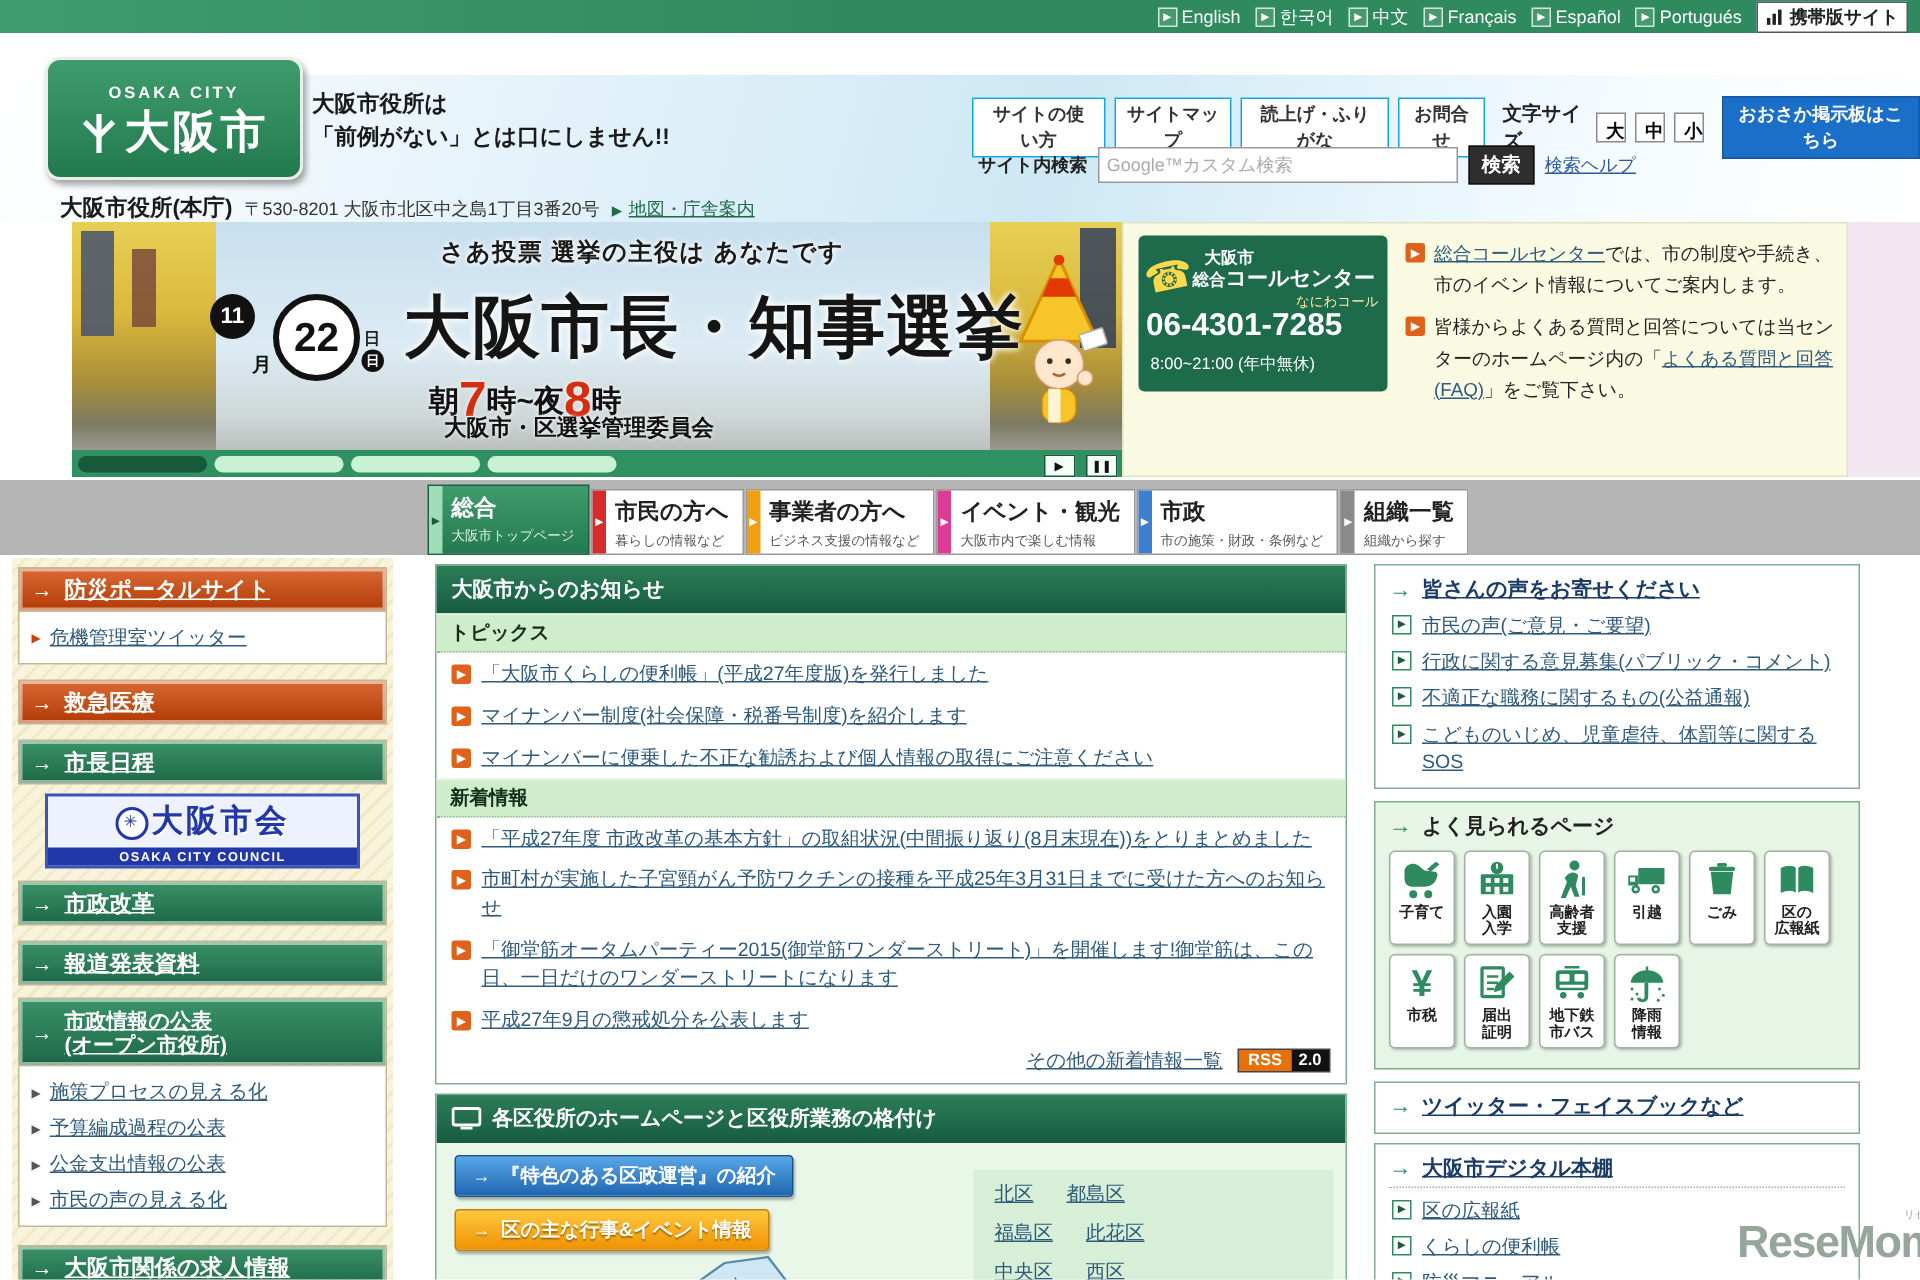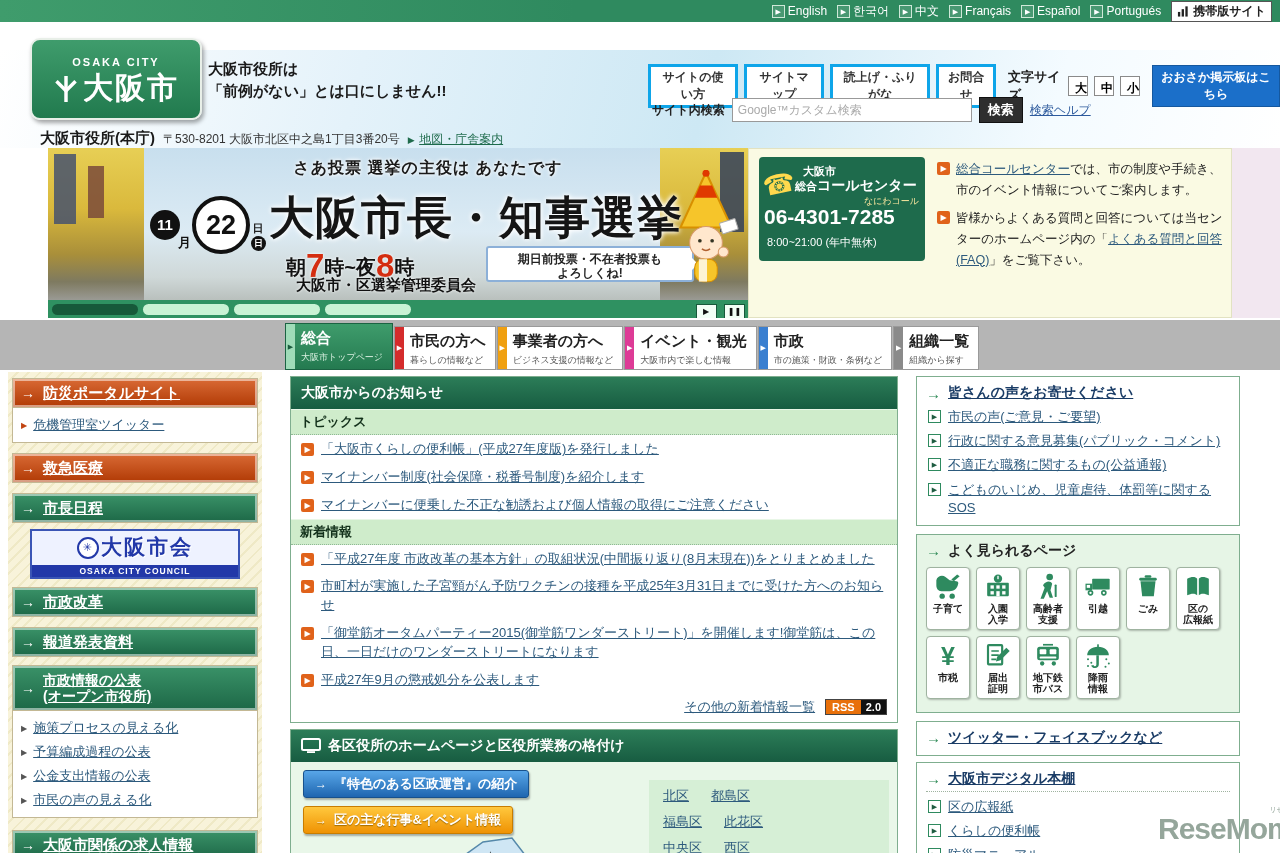--- a/index.html
+++ b/index.html
@@ -21,21 +21,21 @@
 
   
   .header-area{position:absolute;left:0;top:50px;width:1280px;height:98px;
     background:linear-gradient(105deg,#ffffff 0%,#e4f2fa 28%,#cde8f4 55%,#f4fbff 82%,#ffffff 100%)}
   .logo{position:absolute;left:30px;top:38px;width:168px;height:78px;background:linear-gradient(180deg,#3f9c6c,#217a4e);
     border:2px solid #e8efe8;border-radius:10px;box-shadow:2px 3px 4px rgba(0,0,0,.35);color:#fff;z-index:5;text-align:center}
   .logo-en{font-size:11px;font-weight:bold;letter-spacing:2px;margin-top:16px}
   .logo-row{display:flex;align-items:center;justify-content:center;gap:4px}
   .logo-ja{font-size:30px;font-weight:900;letter-spacing:2px}
   .hdr-btns{position:absolute;left:648px;top:64px;display:flex;align-items:center;gap:6px;z-index:4}
-  .hbtn{background:#fff;border:3px solid #0ea5e9;font-size:12px;font-weight:bold;color:#333;padding:2px 7px;cursor:pointer}
+  .hbtn{background:#fff;border:1px solid #0ea5e9;font-size:12px;font-weight:bold;color:#333;padding:2px 7px;cursor:pointer}
   .fs-label{font-size:13px;font-weight:bold;margin-left:6px}
   .fs-btn{background:#fff;border:1px solid #8a8a8a;font-size:12px;font-weight:bold;width:20px;height:20px;
     text-align:center;line-height:20px;cursor:pointer}
   .board-btn{background:#1b6fc9;color:#fff;font-size:12px;font-weight:bold;border:1px solid #15589f;
     padding:3px 8px;margin-left:6px;cursor:pointer}
   .search-row{position:absolute;left:652px;top:97px;display:flex;align-items:center;gap:7px;z-index:4}
   .search-label{font-size:12px;font-weight:bold}
   .search-input{width:228px;height:20px;border:1px solid #999;font-size:12px;padding:1px 5px;color:#333}
   .search-input::placeholder{color:#aaa}
   .search-btn{background:#2e2e2e;color:#fff;font-size:13px;font-weight:bold;border:1px solid #111;
@@ -47,21 +47,21 @@
 
   
   .banner{position:absolute;left:48px;top:148px;width:700px;height:152px;overflow:hidden;cursor:pointer;
     background:linear-gradient(180deg,#c8dfee 0%,#dcebf4 55%,#cfd8d8 85%,#b9c0bd 100%)}
   .trees{position:absolute;top:0;bottom:0;width:96px;
     background:linear-gradient(180deg,#e7cf55 0%,#dab93c 40%,#a98f3a 70%,#7e7a60 88%,#9a9a94 100%)}
   .trees.l{left:0}.trees.r{right:0;width:88px}
   .bld{position:absolute;background:#46526d;opacity:.85}
   .bn-catch{position:absolute;left:170px;top:10px;width:420px;text-align:center;font-size:16px;font-weight:bold;
     color:#1a1a1a;text-shadow:0 0 3px #fff,0 0 5px #fff;letter-spacing:1px}
-  .bn-date{position:absolute;left:102px;top:48px;display:flex;align-items:center}
+  .bn-date{position:absolute;left:92px;top:48px;display:flex;}
   .c-small{display:inline-block;width:30px;height:30px;border-radius:50%;background:#111;color:#fff;
     font-weight:bold;font-size:15px;line-height:30px;text-align:center}
   .d-unit{font-size:13px;font-weight:bold;color:#111;align-self:flex-end;margin:0 1px 2px -2px}
   .c-big{display:inline-block;width:50px;height:50px;border-radius:50%;background:#fff;border:4px solid #111;
     color:#111;font-weight:900;font-size:27px;line-height:50px;text-align:center}
   .c-tiny{display:inline-block;width:15px;height:15px;border-radius:50%;background:#111;color:#fff;font-size:9px;
     line-height:15px;text-align:center;font-weight:bold;margin-left:1px}
   .bn-title{position:absolute;left:168px;top:40px;width:520px;text-align:center;font-size:45px;font-weight:900;
     color:#151515;letter-spacing:1px;text-shadow:0 0 4px #fff,0 0 6px #fff;white-space:nowrap}
   .bn-time{position:absolute;left:238px;top:99px;color:#111;font-weight:bold;font-size:20px;text-shadow:0 0 3px #fff}
@@ -281,24 +281,20 @@
     <span class="c-small">11</span>
       <span class="d-unit">月</span>
     <span class="c-big">22</span>
     <span style="display:flex;flex-direction:column;align-items:center;margin-top:22px">
       <span style="font-size:11px;font-weight:bold">日</span>
       <span class="c-tiny">日</span>
     </span>
   </div>
   <div class="bn-title">大阪市長・知事選挙</div>
   <div class="bn-time"><span>朝</span><b>7</b><span>時~夜</span><b>8</b><span>時</span></div>
-  <div class="bubble">
-    <div>期日前投票・不在者投票も</div>
-      <div>よろしくね!</div>
-  </div>
   <div class="bn-org">大阪市・区選挙管理委員会</div>
   <svg class="mascot" width="92" height="118" viewBox="0 0 90 115">
     <path d="M45 2 L70 56 L20 56 Z" fill="#f6c52a" stroke="#d89000" stroke-width="2"></path>
     <path d="M39 15 L51 15 L56 27 L34 27 Z" fill="#e03a00"></path>
     <circle cx="45" cy="3" r="3.5" fill="#e03a00"></circle>
     <circle cx="45" cy="71" r="16" fill="#ffe7cd" stroke="#d89a6a"></circle>
     <circle cx="39" cy="69" r="1.8" fill="#332"></circle>
       <circle cx="51" cy="69" r="1.8" fill="#332"></circle>
     <path d="M41 77q4 3 8 0" stroke="#b06030" fill="none" stroke-width="1.6"></path>
     <rect x="34" y="87" width="22" height="22" rx="8" fill="#f6c52a" stroke="#d89000"></rect>

